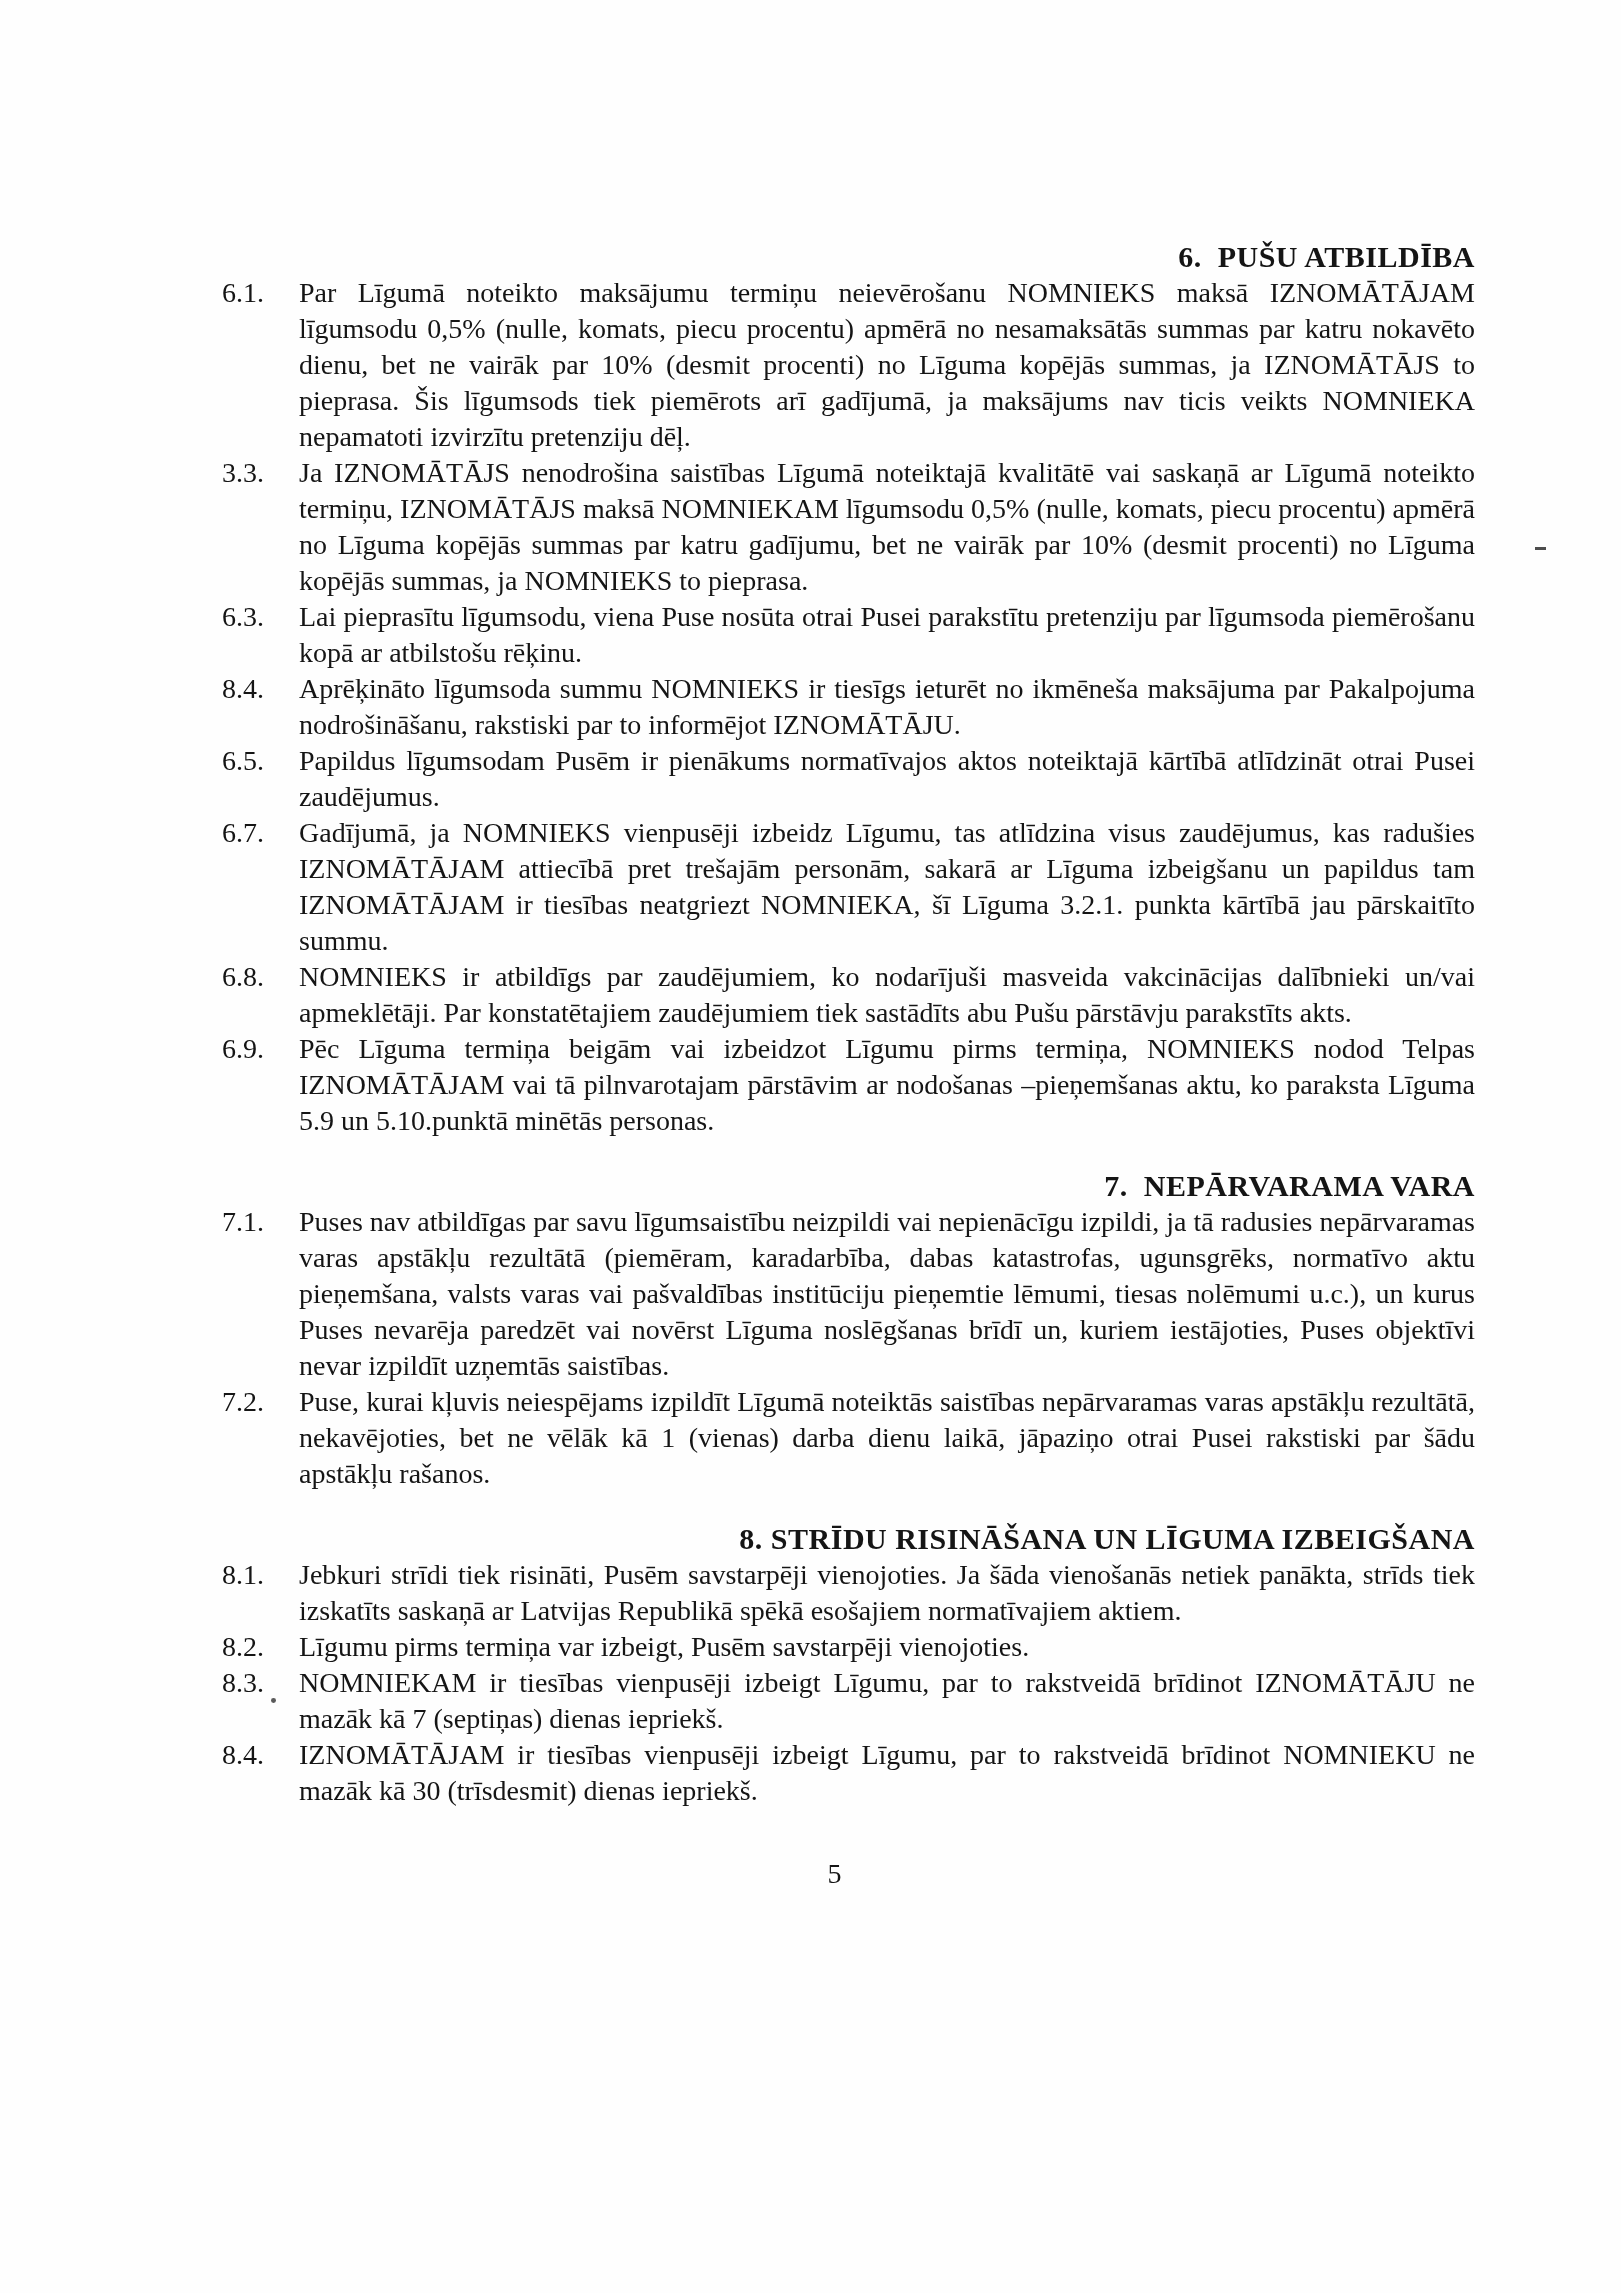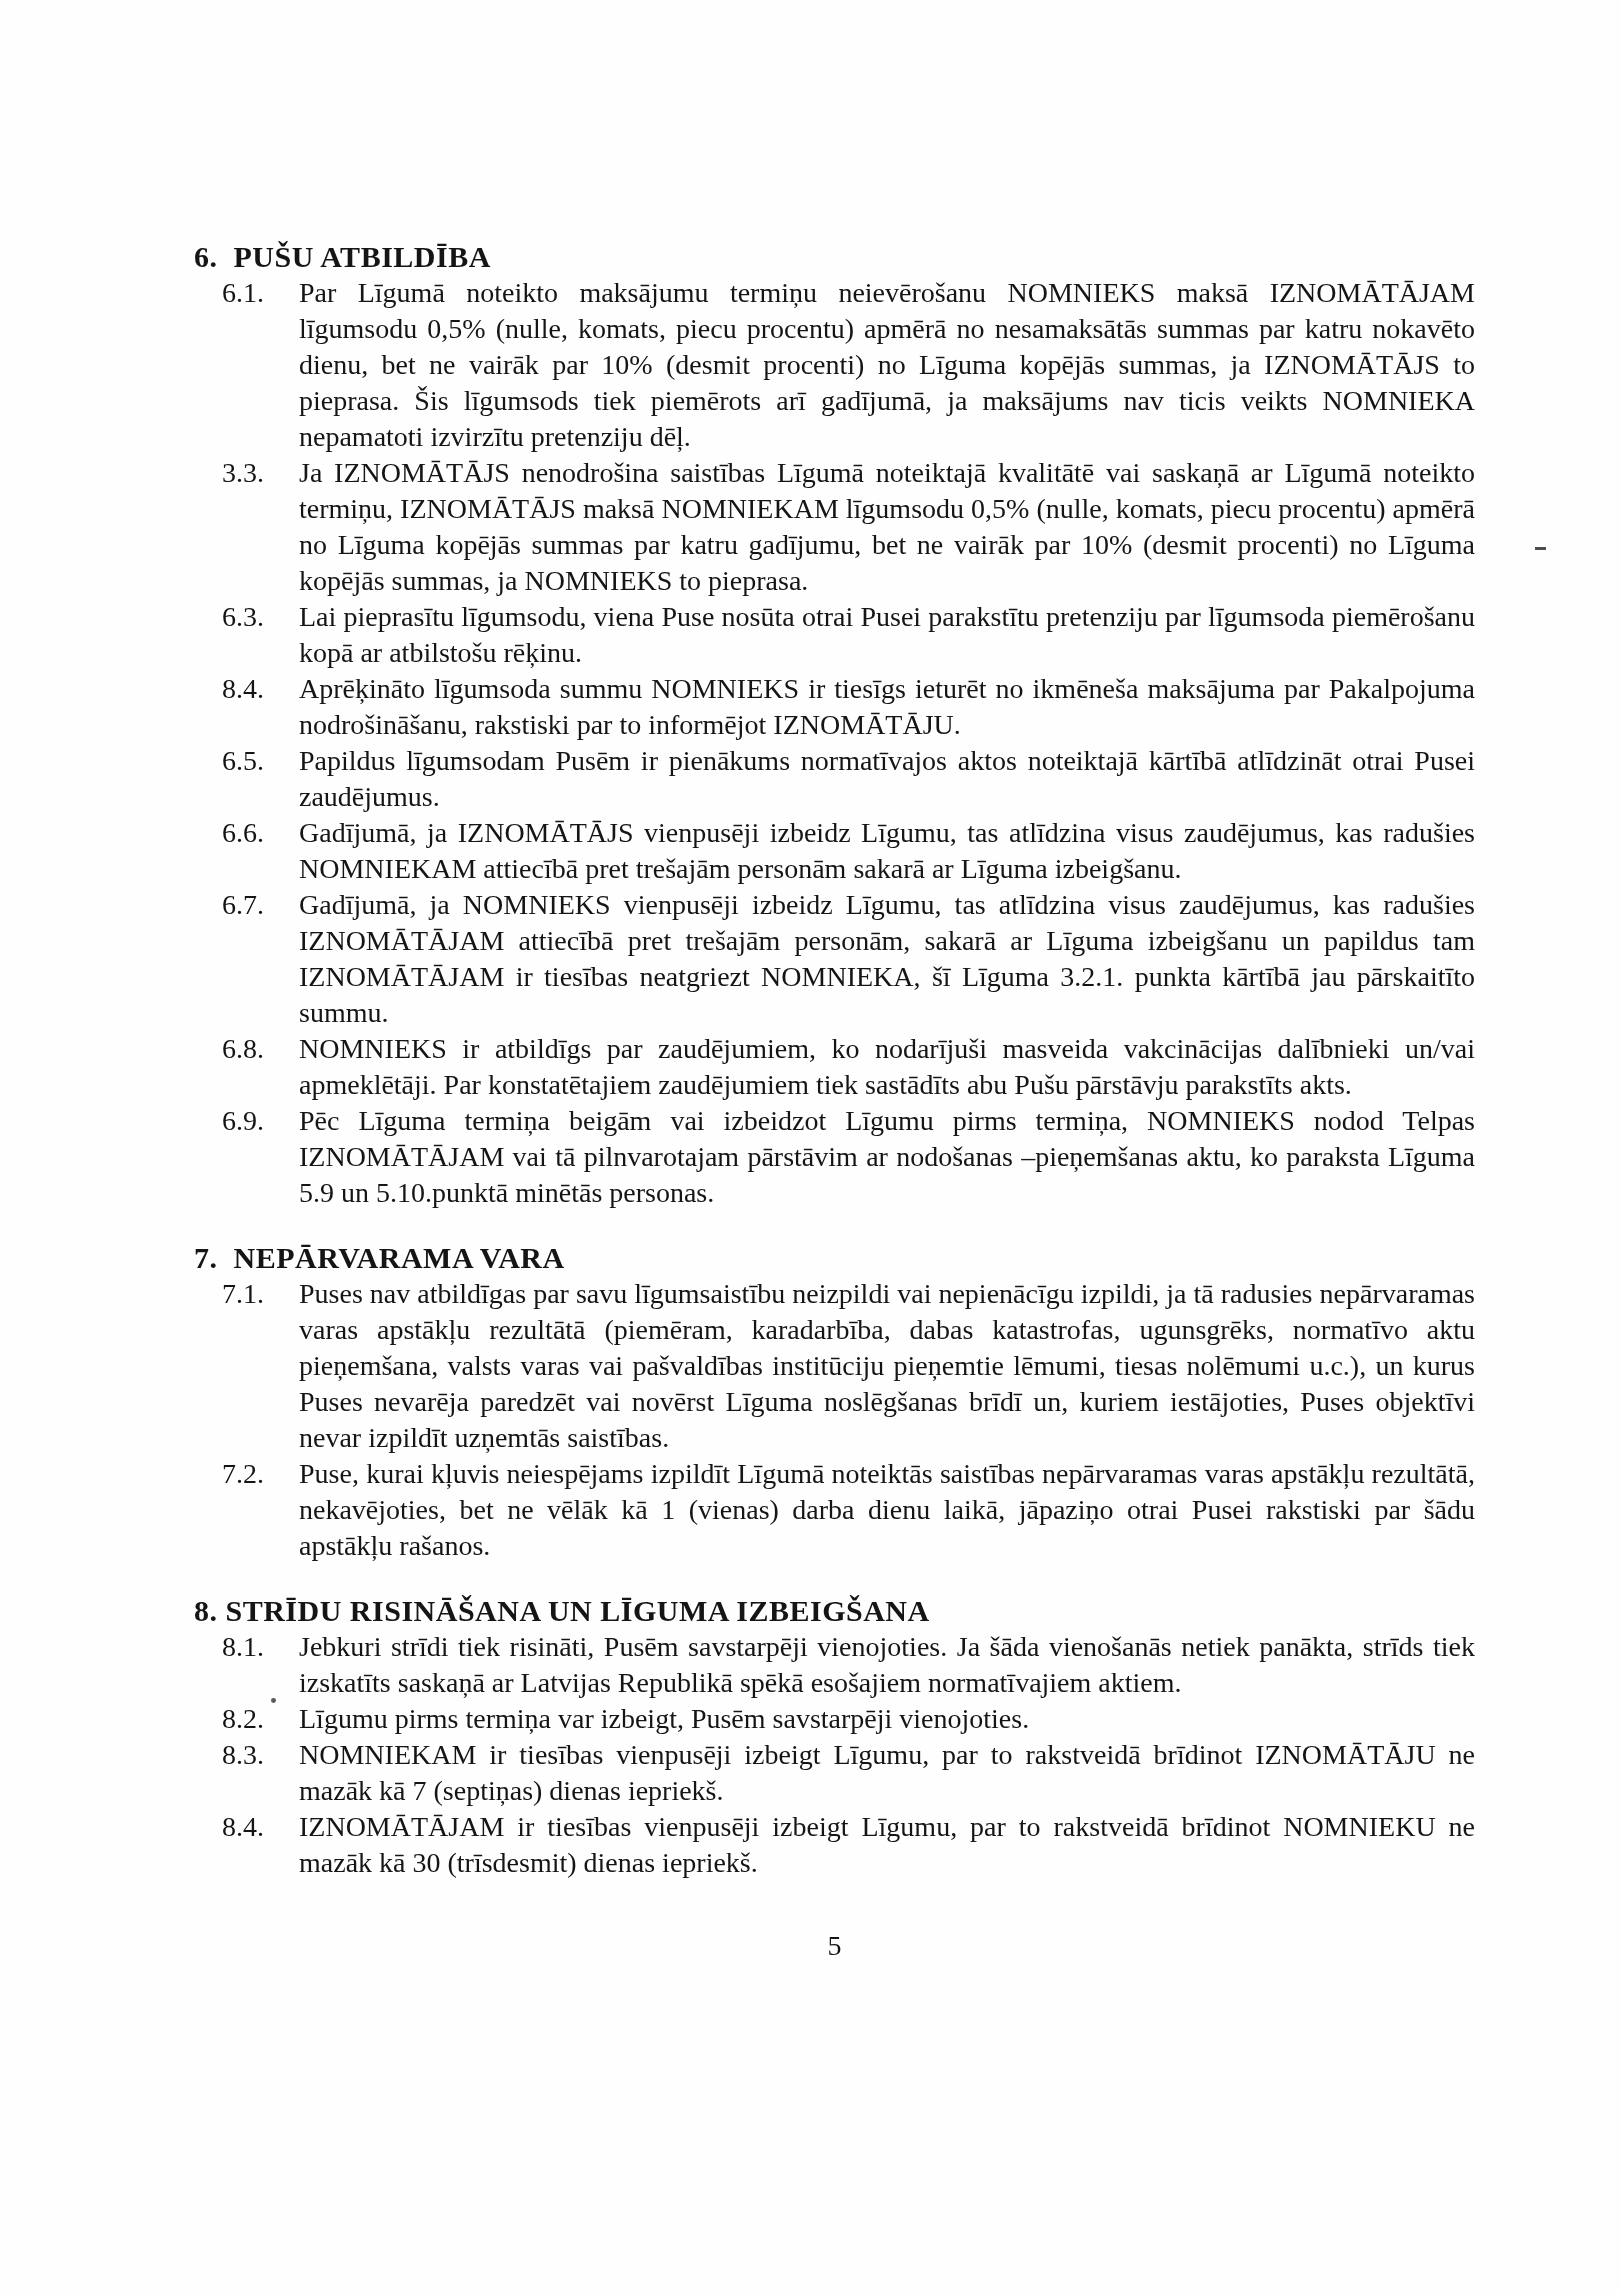--- a/index.html
+++ b/index.html
@@ -23,21 +23,21 @@
   .content {
     position: absolute;
     left: 194px;
     top: 239px;
     width: 1281px;
   }
   .section { margin: 0; }
   .section-title {
     font-weight: 700;
     font-size: 30px;
-    text-align: left;
+    text-align: right;
     letter-spacing: 0.5px;
     white-space: pre;
   }
   .section + .section .section-title {
     margin-top: 29px;
   }
   .clause {
     display: flex;
     align-items: flex-start;
   }
@@ -93,24 +93,20 @@
       </div>
       <div class="clause">
         <div class="clause-num">8.4.</div>
         <div class="clause-text">Aprēķināto līgumsoda summu NOMNIEKS ir tiesīgs ieturēt no ikmēneša maksājuma par Pakalpojuma nodrošināšanu, rakstiski par to informējot IZNOMĀTĀJU.</div>
       </div>
       <div class="clause">
         <div class="clause-num">6.5.</div>
         <div class="clause-text">Papildus līgumsodam Pusēm ir pienākums normatīvajos aktos noteiktajā kārtībā atlīdzināt otrai Pusei zaudējumus.</div>
       </div>
       <div class="clause">
-        <div class="clause-num">6.6.</div>
-        <div class="clause-text">Gadījumā, ja IZNOMĀTĀJS vienpusēji izbeidz Līgumu, tas atlīdzina visus zaudējumus, kas radušies NOMNIEKAM attiecībā pret trešajām personām sakarā ar Līguma izbeigšanu.</div>
-      </div>
-      <div class="clause">
         <div class="clause-num">6.7.</div>
         <div class="clause-text">Gadījumā, ja NOMNIEKS vienpusēji izbeidz Līgumu, tas atlīdzina visus zaudējumus, kas radušies IZNOMĀTĀJAM attiecībā pret trešajām personām, sakarā ar Līguma izbeigšanu un papildus tam IZNOMĀTĀJAM ir tiesības neatgriezt NOMNIEKA, šī Līguma 3.2.1. punkta kārtībā jau pārskaitīto summu.</div>
       </div>
       <div class="clause">
         <div class="clause-num">6.8.</div>
         <div class="clause-text">NOMNIEKS ir atbildīgs par zaudējumiem, ko nodarījuši masveida vakcinācijas dalībnieki un/vai apmeklētāji. Par konstatētajiem zaudējumiem tiek sastādīts abu Pušu pārstāvju parakstīts akts.</div>
       </div>
       <div class="clause">
         <div class="clause-num">6.9.</div>
         <div class="clause-text">Pēc Līguma termiņa beigām vai izbeidzot Līgumu pirms termiņa, NOMNIEKS nodod Telpas IZNOMĀTĀJAM vai tā pilnvarotajam pārstāvim ar nodošanas –pieņemšanas aktu, ko paraksta Līguma 5.9 un 5.10.punktā minētās personas.</div>

